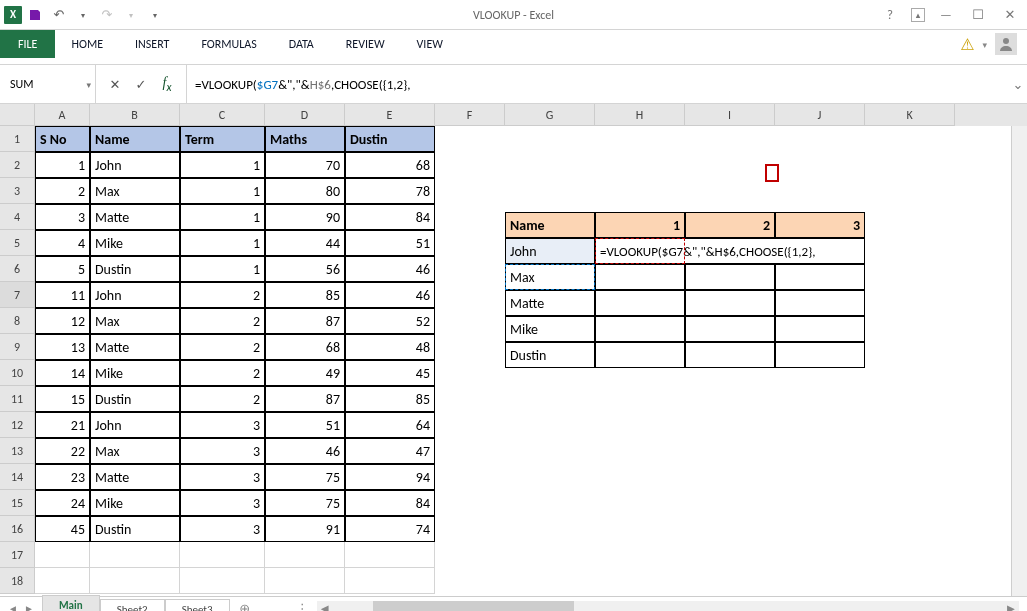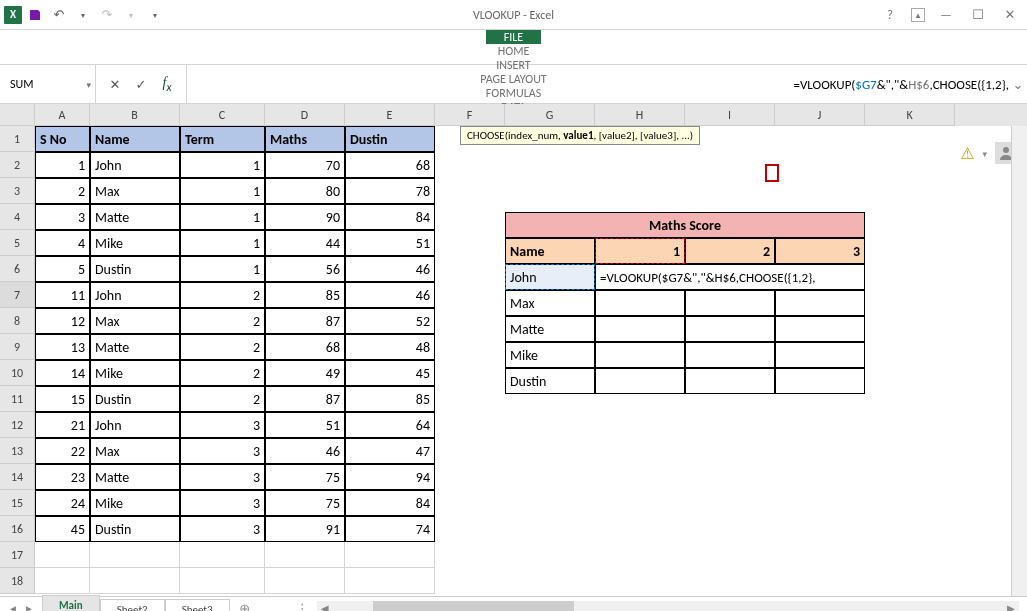--- a/index.html
+++ b/index.html
@@ -8,33 +8,33 @@
 .titlebar { height: 30px; background: #fff; display: flex; align-items: center; border-bottom: 1px solid #d4d4d4; }
 .qat { display: flex; align-items: center; gap: 2px; padding-left: 4px; }
 .qat-icon { width: 22px; height: 22px; display: flex; align-items: center; justify-content: center; cursor: pointer; color: #666; }
 .qat-icon.excel { background: #217346; color: #fff; font-size: 11px; font-weight: bold; border-radius: 1px; width: 18px; height: 18px; }
 .qat-icon.save svg { fill: #7719aa; }
 .title-text { position: absolute; left: 50%; transform: translateX(-50%); color: #666; font-size: 12px; }
 .title-controls { margin-left: auto; display: flex; align-items: center; gap: 10px; padding-right: 6px; }
 .win-btn { width: 22px; height: 22px; display: flex; align-items: center; justify-content: center; cursor: pointer; color: #777; }
 .user-avatar { width: 22px; height: 22px; background: #ddd; display: flex; align-items: center; justify-content: center; }
 
-.ribbon-tabs { height: 28px; background: #fff; display: flex; align-items: center; flex-direction: column; }
-.ribbon-tab { padding: 0 16px; height: 100%; display: flex; align-items: center; font-size: 12px; color: #737373; cursor: pointer; }
+.ribbon-tabs { height: 28px; background: #fff; display: flex; align-items: center; }
+.ribbon-tab { padding: 0 16px; height: 100%; display: flex; align-items: center; font-size: 12px; color: #0f172a; cursor: pointer; }
 .ribbon-tab.file { background: #217346; color: #fff; padding: 0 18px; }
 .ribbon-tabs .right-section { margin-left: auto; padding-right: 10px; display: flex; align-items: center; gap: 8px; }
 .warn-icon { color: #cca30e; font-size: 16px; }
 
 .formula-bar { height: 40px; display: flex; align-items: center; border-top: 1px solid #d4d4d4; border-bottom: 1px solid #d4d4d4; margin-top: 6px; }
 .name-box { width: 96px; height: 100%; border-right: 1px solid #d4d4d4; display: flex; align-items: center; padding-left: 10px; font-size: 12px; position: relative; }
 .name-box-arrow { position: absolute; right: 4px; color: #777; font-size: 9px; }
 .formula-btns { display: flex; align-items: center; gap: 0; padding: 0 6px; border-right: 1px solid #d4d4d4; height: 100%; }
 .formula-btn { width: 26px; height: 100%; display: flex; align-items: center; justify-content: center; cursor: pointer; color: #555; }
 .fx-icon { font-style: italic; font-family: 'Times New Roman', serif; font-size: 14px; color: #14532d; }
-.formula-input { flex: 1; padding-left: 8px; font-size: 13px; font-family: Calibri, sans-serif; display: flex; align-items: center; height: 100%; justify-content: flex-end; }
+.formula-input { flex: 1; padding-left: 8px; font-size: 13px; font-family: Calibri, sans-serif; display: flex; align-items: center; height: 100%; }
 .formula-expand { width: 18px; display: flex; align-items: center; justify-content: center; color: #777; cursor: pointer; }
 
 .grid-area { position: relative; height: 492px; overflow: hidden; }
 .corner { position: absolute; top: 0; left: 0; width: 35px; height: 22px; background: #e6e6e6; border-right: 1px solid #ccc; border-bottom: 1px solid #ccc; }
 .col-headers { position: absolute; top: 0; left: 35px; right: 0; height: 22px; display: flex; background: #e6e6e6; }
 .col-header { border-right: 1px solid #ccc; border-bottom: 1px solid #ccc; display: flex; align-items: center; justify-content: center; font-size: 12px; color: #444; cursor: pointer; }
 .row-headers { position: absolute; top: 22px; left: 0; width: 35px; }
 .row-header { height: 26px; border-bottom: 1px solid #ccc; border-right: 1px solid #ccc; display: flex; align-items: center; justify-content: center; font-size: 12px; color: #444; background: #e6e6e6; cursor: pointer; }
 .row-header.editing { background: #dcdcdc; }
 
@@ -107,21 +107,20 @@
     <div class="win-btn">—</div>
     <div class="win-btn">☐</div>
     <div class="win-btn">✕</div>
   </div>
 </div>
 
 <div class="ribbon-tabs">
   <div class="ribbon-tab file">FILE</div>
   <div class="ribbon-tab">HOME</div>
   <div class="ribbon-tab">INSERT</div>
-  <div class="ribbon-tab">PAGE LAYOUT</div>
   <div class="ribbon-tab">FORMULAS</div>
   <div class="ribbon-tab">DATA</div>
   <div class="ribbon-tab">REVIEW</div>
   <div class="ribbon-tab">VIEW</div>
   <div class="right-section">
     <span class="warn-icon">⚠</span>
     <span style="color:#888;font-size:9px;">▾</span>
     <div class="user-avatar">
         <svg width="16" height="16" viewBox="0 0 16 16" fill="#888">
           <circle cx="8" cy="5" r="3"></circle>
@@ -184,23 +183,20 @@
       <div class="row-header">13</div>
       <div class="row-header">14</div>
       <div class="row-header">15</div>
       <div class="row-header">16</div>
       <div class="row-header">17</div>
       <div class="row-header">18</div>
     </div>
 
   <div class="cells" id="cells">
 
-    <div class="tooltip">
-      <span>CHOOSE(index_num, </span><b>value1</b><span>, [value2], [value3], ...)</span>
-    </div>
   <div class="cell-row">
         <div class="cell header-blue col-A">S No</div>
         <div class="cell header-blue col-B">Name</div>
         <div class="cell header-blue col-C">Term</div>
         <div class="cell header-blue col-D">Maths</div>
         <div class="cell header-blue col-E">Dustin</div>
       </div>
       <div class="cell-row">
         <div class="cell data-border col-A right">1</div>
         <div class="cell data-border col-B">John</div>
@@ -317,21 +313,20 @@
         <div class="cell col-A"></div>
         <div class="cell col-B"></div>
         <div class="cell col-C"></div>
         <div class="cell col-D"></div>
         <div class="cell col-E"></div>
       </div>
     </div>
 
   <div class="maths-score-box">
     <div class="formula-cursor-mark"></div>
-    <div class="maths-title">Maths Score</div>
     <div class="maths-header-row">
       <div class="maths-header">Name</div>
       <div class="maths-header right">1</div>
       <div class="maths-header right">2</div>
       <div class="maths-header right">3</div>
     </div>
     <div class="maths-data-row">
       <div class="maths-cell" style="background:#e8eef7;">John</div>
       <div class="maths-formula-cell">=VLOOKUP($G7&amp;","&amp;H$6,CHOOSE({1,2},</div>
     </div>

